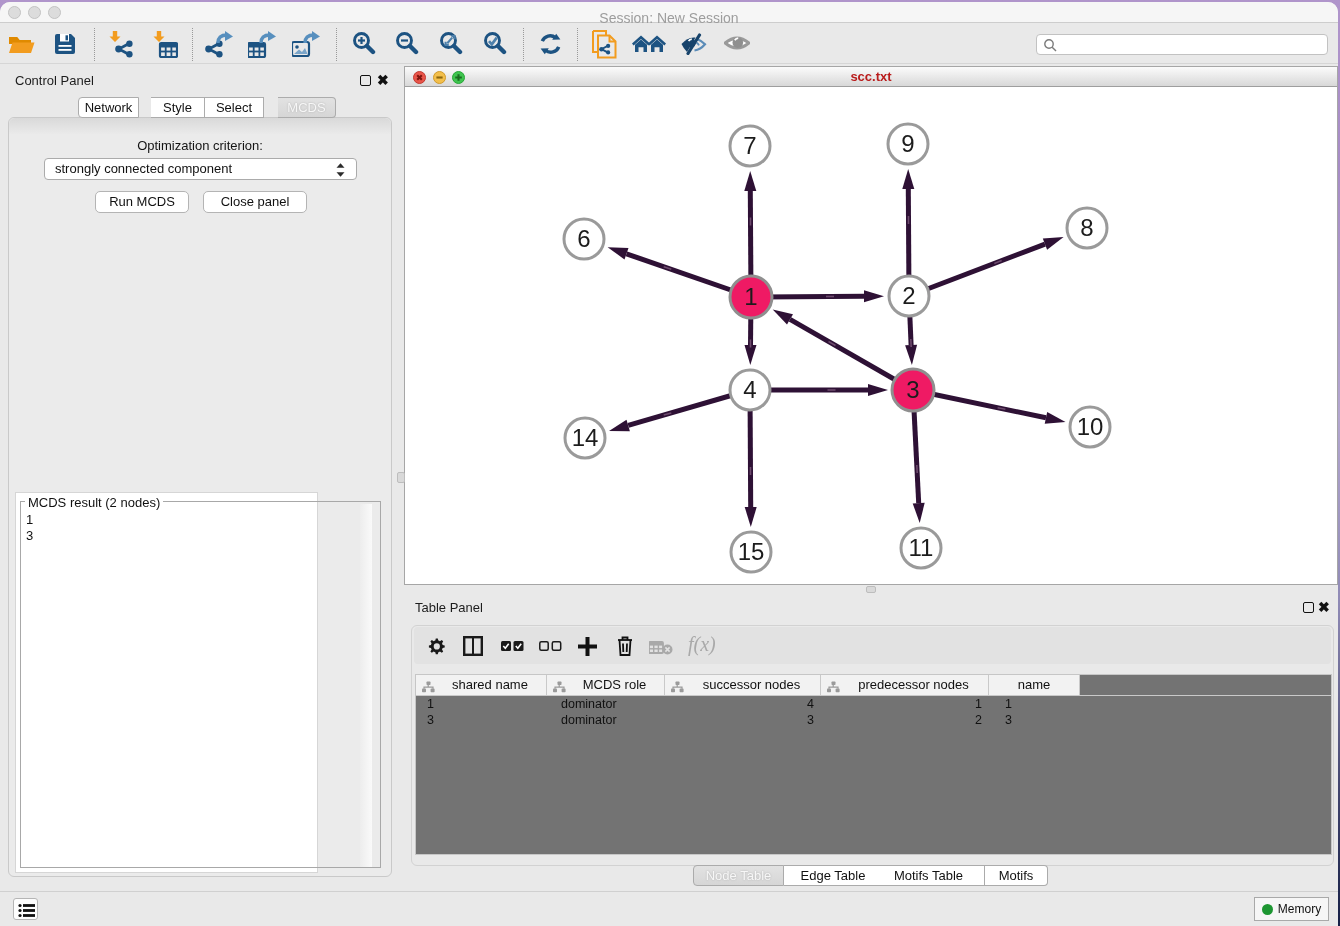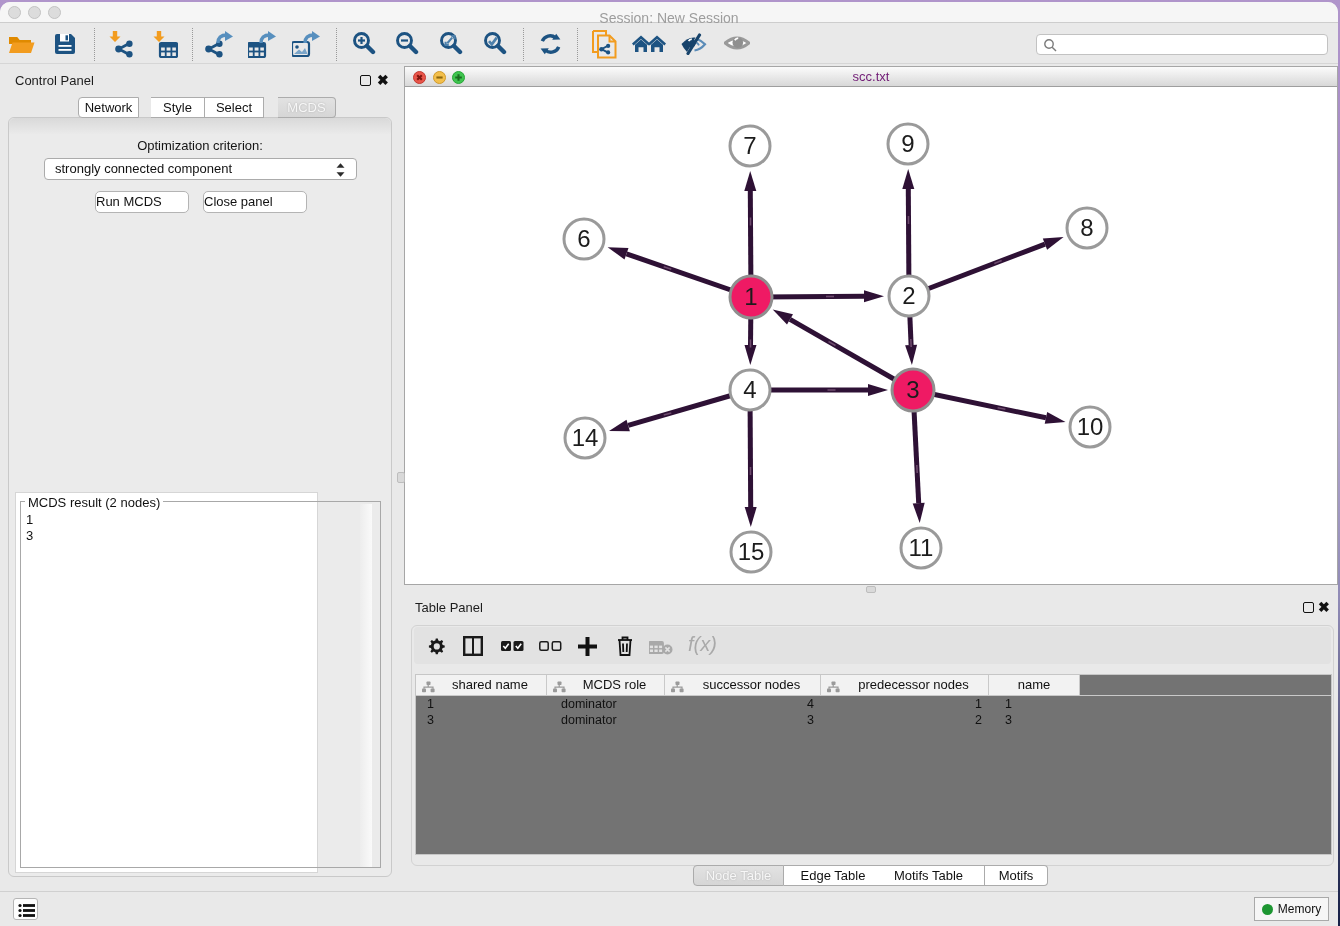--- a/index.html
+++ b/index.html
@@ -12,29 +12,29 @@
 .sep{position:absolute;top:28px;height:33px;width:0;border-left:1px dotted #999}
 #search{position:absolute;left:1036px;top:34px;width:292px;height:21px;background:#fff;border:1px solid #c2c2c2;border-radius:4px}
 #cp-title{position:absolute;left:15px;top:73px;font-size:13px;color:#1d1d1d}
 .winbtn-sq{position:absolute;width:11px;height:11px;border:1.6px solid #111;border-radius:2px}
 .winbtn-x{position:absolute;font-size:14px;font-weight:bold;color:#111;line-height:12px}
 #cp-panel{position:absolute;left:8px;top:117px;width:384px;height:760px;background:#ebebeb;border:1px solid #c9c9c9;border-radius:6px}
 #cp-panel::before{content:"";position:absolute;left:0;top:0;width:100%;height:16px;background:linear-gradient(#d9d9d9,#eaeaea);border-radius:6px 6px 0 0}
 .tab{position:absolute;top:97px;height:21px;background:#fff;border:1px solid #acacac;font-size:13px;color:#111;text-align:center;line-height:19px}
 #optlabel{position:absolute;left:8px;top:138px;width:384px;text-align:center;font-size:13px;color:#141414}
 #optsel{position:absolute;left:44px;top:158px;width:313px;height:22px;background:#fff;border:1px solid #ababab;border-radius:4px;font-size:13px;color:#111;line-height:20px;padding-left:10px}
-.btn{position:absolute;top:191px;height:22px;background:#fff;border:1px solid #b4b4b4;border-radius:5px;font-size:13px;color:#111;text-align:left;line-height:20px}
+.btn{position:absolute;top:191px;height:22px;background:#fff;border:1px solid #b4b4b4;border-radius:5px;font-size:13px;color:#111;text-align:center;line-height:20px}
 #mcds-box{position:absolute;left:15px;top:492px;width:303px;height:381px;background:#fff;border:1px solid #d6d6d6}
 #mcds-fs{position:absolute;left:4px;top:8px;width:361px;height:367px;border:1px solid #a8a8a8}
 #mcds-label{position:absolute;left:4px;top:-7px;background:#fff;padding:0 3px;font-size:13px;color:#111}
 #mcds-text{position:absolute;left:5px;top:10px;font-size:13px;color:#111;line-height:16px}
 #mcds-scroll{position:absolute;right:8px;top:2px;width:12px;height:363px;background:linear-gradient(90deg,#ededed,#fafafa)}
 #net{position:absolute;left:404px;top:66px;width:934px;height:519px;background:#fff;border:1px solid #a6a6a6}
 #net-tb{position:absolute;left:0;top:0;width:932px;height:20px;background:linear-gradient(#fbfbfb,#d8d8d8);border-bottom:1px solid #9e9e9e}
-#net-title{position:absolute;left:0;top:0;width:932px;text-align:center;font-size:13px;font-weight:normal;color:#701a75;line-height:20px}
+#net-title{position:absolute;left:0;top:0;width:932px;text-align:center;font-size:13px;font-weight:bold;color:#b91c1c;line-height:20px}
 .mac{position:absolute;top:3.5px;width:13px;height:13px}
 #tp-title{position:absolute;left:415px;top:600px;font-size:13px;color:#1d1d1d}
 #tp-panel{position:absolute;left:411px;top:625px;width:923px;height:241px;background:#e9e9e9;border:1px solid #d2d2d2;border-radius:6px}
 #tp-toolbar{position:absolute;left:414px;top:627px;width:917px;height:37px;background:#e2e2e2;border-radius:4px}
 #tbl{position:absolute;left:415px;top:674px;width:917px;height:181px;background:#737373;border:1px solid #c6c6c6}
 .th{position:absolute;top:0;height:20px;border-right:1px solid #c9c9c9;font-size:13px;color:#111;line-height:20px;text-align:center;background:#f2f2f2}
 #tbl-hline{position:absolute;left:0;top:20px;width:100%;border-top:1px solid #c9c9c9}
 .td{position:absolute;font-size:12.5px;color:#111;line-height:16px}
 .btab{position:absolute;top:865px;height:21px;background:#fff;border:1px solid #ababab;font-size:13px;color:#111;text-align:center;line-height:19px}
 #status{position:absolute;left:0;top:891px;width:1338px;height:34px;background:#e9e9e9;border-top:1px solid #d0d0d0}
@@ -357,21 +357,21 @@
     <g transform="translate(0,2)" fill="#a9a9a9">
       <rect x="0" y="0" width="14" height="11" rx="1" fill="none" stroke="#a9a9a9" stroke-width="1.8"></rect>
       <rect x="0" y="0" width="14" height="3.6"></rect>
       <line x1="0" y1="6.8" x2="14" y2="6.8" stroke="#a9a9a9" stroke-width="1.4"></line>
       <line x1="4.7" y1="3" x2="4.7" y2="11" stroke="#a9a9a9" stroke-width="1.4"></line>
       <line x1="9.4" y1="3" x2="9.4" y2="11" stroke="#a9a9a9" stroke-width="1.4"></line>
     </g>
     <circle cx="18.5" cy="9.5" r="5" fill="#a9a9a9"></circle>
     <path d="M16.4,7.4 l4.2,4.2 M20.6,7.4 l-4.2,4.2" stroke="#e3e3e3" stroke-width="1.5"></path>
   </svg>
-<div class="abs" style="left:688px;top:633px;font-family:Liberation Sans, sans-serif;font-style:italic;font-size:20px;color:#a9a9a9">f(x)</div>
+<div class="abs" style="left:688px;top:633px;font-family:Liberation Serif, serif;font-style:italic;font-size:20px;color:#a9a9a9">f(x)</div>
 <div id="tbl">
     <div class="th" style="left:0px;width:131px;padding-left:18px"><span style="position:absolute;left:6px;top:4px"><svg width="13" height="12" viewBox="0 0 13 12">
           <g fill="#9a9a9a">
             <rect x="4.5" y="0.5" width="4" height="3.6" rx="0.8"></rect>
             <rect x="0" y="7.6" width="4" height="3.6" rx="0.8"></rect>
             <rect x="8.6" y="7.6" width="4" height="3.6" rx="0.8"></rect>
             <path d="M6.2,4 v2.2 M2,7.8 v-1.6 h9 v1.6" stroke="#9a9a9a" fill="none" stroke-width="1.2"></path>
           </g>
         </svg></span>shared name</div>
     <div class="th" style="left:131px;width:118px;padding-left:18px"><span style="position:absolute;left:6px;top:4px"><svg width="13" height="12" viewBox="0 0 13 12">

